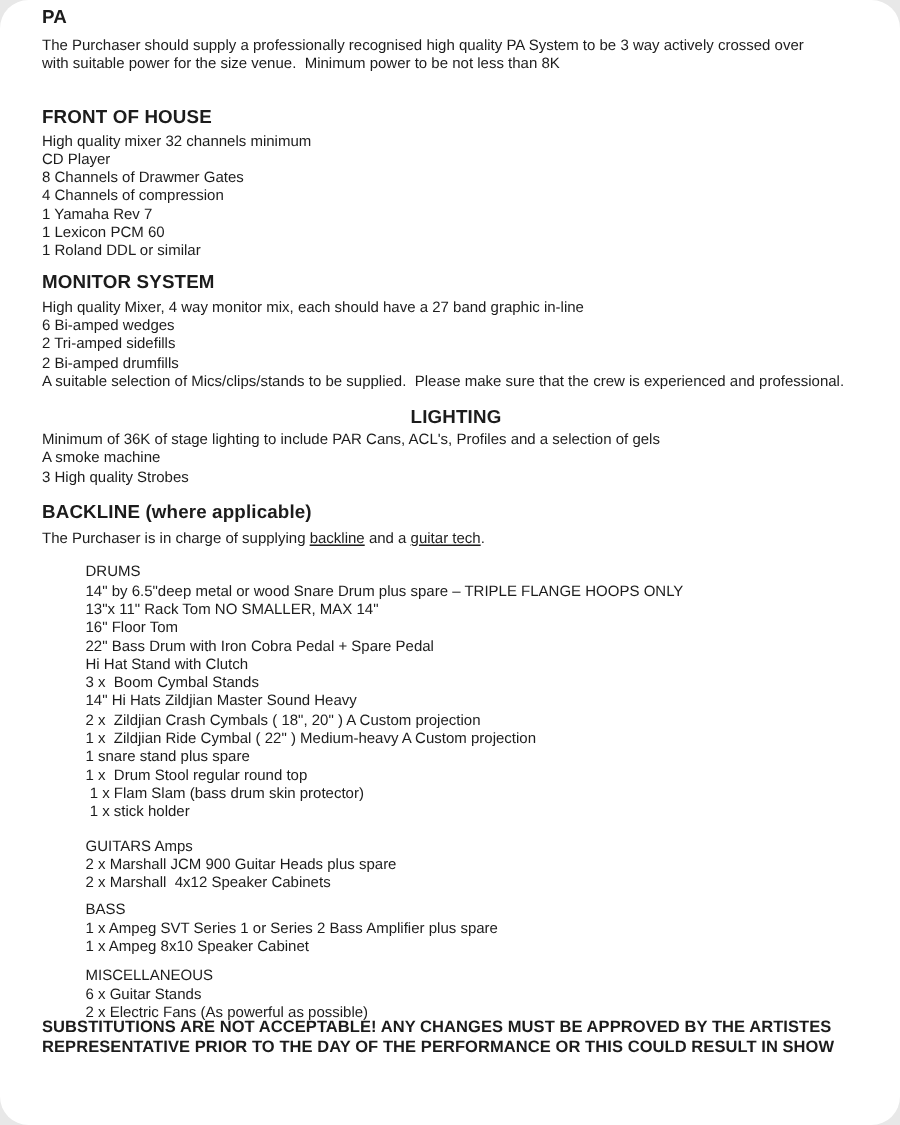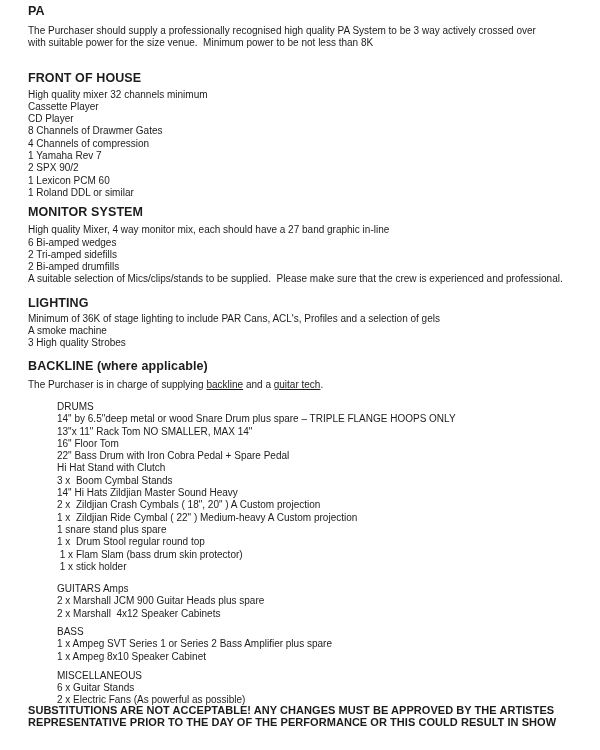--- a/index.html
+++ b/index.html
@@ -10,20 +10,21 @@
   #page {
     position: relative;
     width: 600px;
     height: 750px;
     background: #ffffff;
     overflow: hidden;
     box-sizing: border-box;
     padding: 4px 20px 0 28px;
     font-family: "Liberation Sans", "DejaVu Sans", sans-serif;
     color: #1c1c1c;
+    border-radius: 19px;
   }
   .h {
     font-size: 12.5px;
     font-weight: bold;
     line-height: 14px;
     letter-spacing: 0.1px;
     white-space: pre;
   }
   .line {
     font-size: 10px;
@@ -31,21 +32,21 @@
     white-space: pre;
   }
   .u { text-decoration: underline; }
 
   
   #pa-lines        { margin-top: 7px; }
   #sec-foh .h      { margin-top: 21px; }
   #foh-lines       { margin-top: 4px; }
   #sec-monitor .h  { margin-top: 6px; }
   #monitor-lines   { margin-top: 5px; }
-  #sec-lighting .h { margin-top: 10px; }
+  #sec-lighting .h { margin-top: 10px; text-align: center; }
   #lighting-lines  { margin-top: 3px; }
   #sec-backline .h { margin-top: 9px; }
   #backline-intro  { margin-top: 6px; }
 
   .group { margin-left: 29px; }
   #group-drums   { margin-top: 10px; }
   #group-guitars { margin-top: 10px; }
   #group-bass    { margin-top: 6px; }
   #group-misc    { margin-top: 7px; }
 
@@ -68,26 +69,24 @@
     <div class="lines" id="pa-lines">
         <div class="line">The Purchaser should supply a professionally recognised high quality PA System to be 3 way actively crossed over</div>
         <div class="line">with suitable power for the size venue.  Minimum power to be not less than 8K</div>
       </div>
   </div>
 
   <div class="sec" id="sec-foh">
     <div class="h">FRONT OF HOUSE</div>
     <div class="lines" id="foh-lines">
         <div class="line">High quality mixer 32 channels minimum</div>
-        <div class="line">Cassette Player</div>
         <div class="line">CD Player</div>
         <div class="line">8 Channels of Drawmer Gates</div>
         <div class="line">4 Channels of compression</div>
         <div class="line">1 Yamaha Rev 7</div>
-        <div class="line">2 SPX 90/2</div>
         <div class="line">1 Lexicon PCM 60</div>
         <div class="line">1 Roland DDL or similar</div>
       </div>
   </div>
 
   <div class="sec" id="sec-monitor">
     <div class="h">MONITOR SYSTEM</div>
     <div class="lines" id="monitor-lines">
         <div class="line">High quality Mixer, 4 way monitor mix, each should have a 27 band graphic in-line</div>
         <div class="line">6 Bi-amped wedges</div>

